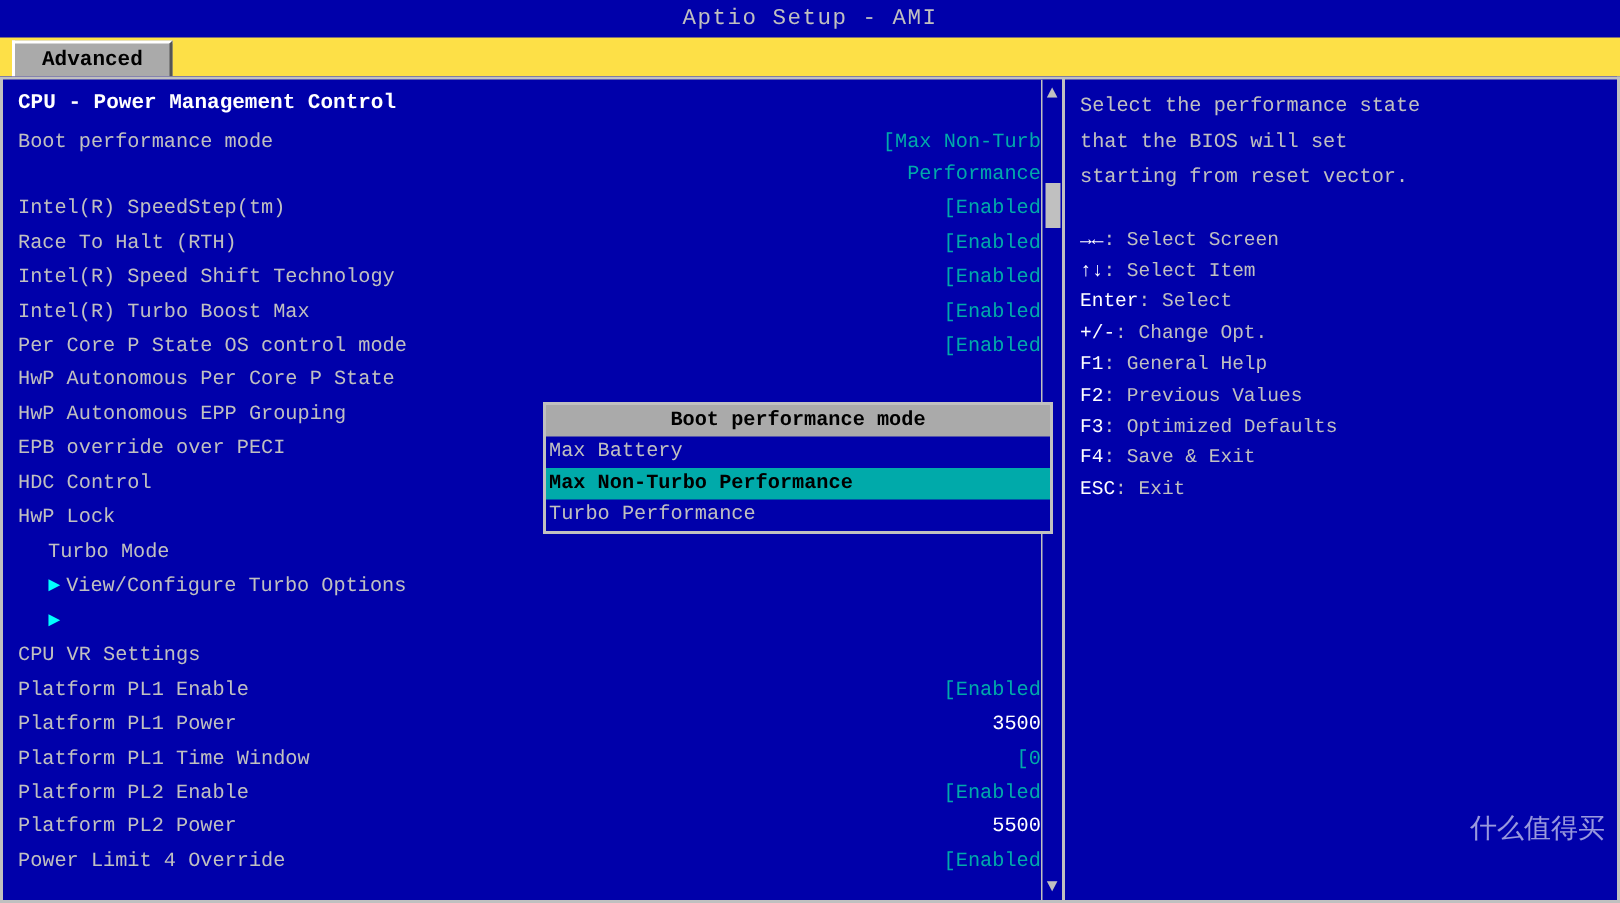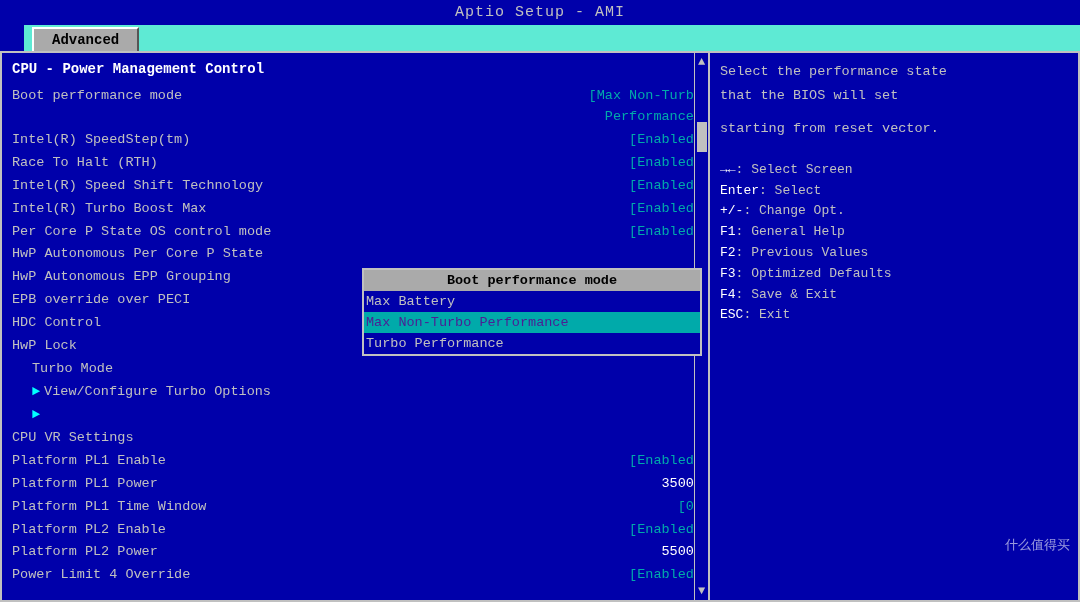--- a/index.html
+++ b/index.html
@@ -23,25 +23,24 @@
     }
     .title-bar {
       background: #0000aa;
       text-align: center;
       color: #c0c0c0;
       padding: 4px 0;
       font-size: 15px;
       letter-spacing: 1px;
     }
     .tab-row {
-      background: #5eead4;
+      background: #fde047;
       padding: 2px 0 0 8px;
       display: flex;
       align-items: flex-end;
-      margin-left: 24px;
     }
     .tab {
       background: #aaaaaa;
       color: #000000;
       padding: 3px 18px;
       font-size: 14px;
       font-weight: bold;
       border-top: 2px solid #ffffff;
       border-left: 2px solid #ffffff;
       border-right: 2px solid #555555;
@@ -144,36 +143,36 @@
       text-align: center;
     }
     .dropdown-item {
       padding: 3px 2px;
       color: #c0c0c0;
       font-size: 13.5px;
       cursor: pointer;
     }
     .dropdown-item.selected {
       background: #00aaaa;
-      color: #4c1d95;
-      font-weight: normal;
+      color: #000000;
+      font-weight: bold;
     }
     .help-key {
       color: #c0c0c0;
       font-size: 13px;
     }
     .help-key span.key {
       color: #ffffff;
     }
     .watermark {
       position: absolute;
-      bottom: 48px;
+      bottom: 38px;
       right: 10px;
       color: rgba(255,255,255,0.6);
-      font-size: 13px;
+      font-size: 18px;
       font-family: sans-serif;
     }
     .multiline-value {
       display: flex;
       flex-direction: column;
       align-items: flex-end;
     }
   </style>
 </head>
 <body>
@@ -296,26 +295,29 @@
       <div class="dropdown-popup">
         <div class="dropdown-header">Boot performance mode</div>
         <div class="dropdown-item">Max Battery</div>
         <div class="dropdown-item selected">Max Non-Turbo Performance</div>
         <div class="dropdown-item">Turbo Performance</div>
       </div>
     </div>
 
     <div class="right-panel">
       <div style="margin-bottom:2px;">Select the performance state</div>
-      <div style="margin-bottom:12px;">that the BIOS will set</div>
+      <div style="margin-bottom:2px;">that the BIOS will set</div>
       <div style="margin-bottom:14px;">starting from reset vector.</div>
 
       <div style="margin-top:20px;">
         <div class="help-key">
           <span class="key">→←</span><span>: Select Screen</span>
+        </div>
+        <div class="help-key">
+          <span class="key">↑↓</span><span>: Select Item</span>
         </div>
         <div class="help-key">
           <span class="key">Enter</span><span>: Select</span>
         </div>
         <div class="help-key">
           <span class="key">+/-</span><span>: Change Opt.</span>
         </div>
         <div class="help-key">
           <span class="key">F1</span><span>: General Help</span>
         </div>

